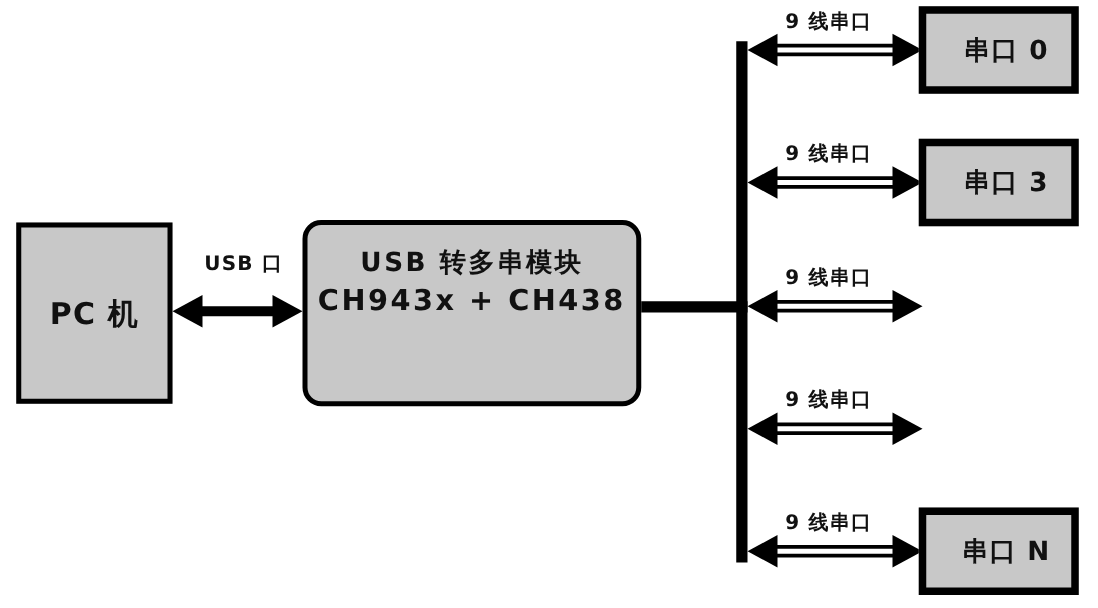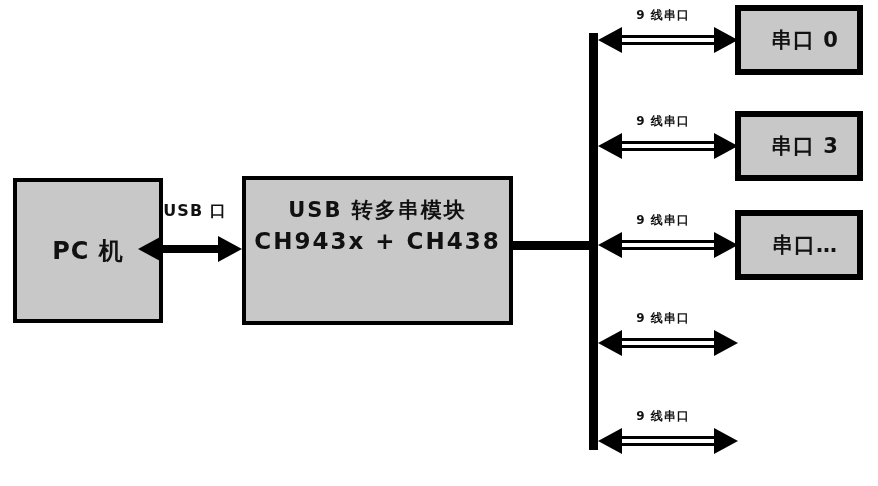--- a/index.html
+++ b/index.html
@@ -12,25 +12,25 @@
     color: var(--ink, #111111);
     overflow: hidden;
   }
   .box {
     position: absolute;
     box-sizing: border-box;
     background: var(--box_fill, #c8c8c8);
     border: 4px solid var(--border, #000000);
   }
   .pc-box {
-    left: 13px; top: 178px; width: 150px; height: 145px;
+    left: 13px; top: 178px; width: 125px; height: 145px;
     display: flex; align-items: center; justify-content: center;
     font-size: 24px; font-weight: bold; letter-spacing: 1px;
   }
-  .module-box { left: 242px; top: 176px; width: 271px; height: 149px; }
+  .module-box { left: 242px; top: 176px; width: 271px; height: 149px; border-radius: 15px; }
   .module-line1 {
     position: absolute; left: 0; top: 16px; width: 100%;
     text-align: center; font-size: 21px; font-weight: bold; letter-spacing: 2px;
   }
   .module-line2 {
     position: absolute; left: 0; top: 48px; width: 100%;
     text-align: center; font-size: 23px; font-weight: bold; letter-spacing: 2px;
   }
   .usb-label {
     position: absolute; left: 143px; top: 201px; width: 104px;
@@ -51,21 +51,21 @@
   .bus-line  { position: absolute; left: 589px; top: 33px; width: 9px; height: 417px; background: var(--border, #000000); }
   
   .row { position: absolute; left: 598px; width: 265px; height: 70px; }
   .row-0 { top: 5px; }
   .row-1 { top: 111px; }
   .row-2 { top: 210px; }
   .row-3 { top: 308px; }
   .row-4 { top: 406px; }
   .link-label {
     position: absolute; left: 0; top: 2px; width: 130px;
-    text-align: center; font-size: 12px; font-weight: bold; letter-spacing: 1px;
+    text-align: center; font-size: 16px; font-weight: bold; letter-spacing: 1px;
   }
   
   .dline-arrow { position: absolute; left: 0; top: 22px; width: 140px; height: 26px; }
   .dline-arrow .shaft {
     position: absolute; left: 12px; right: 12px; top: 8px; height: 10px;
     box-sizing: border-box;
     border-top: 3px solid var(--border, #000000);
     border-bottom: 3px solid var(--border, #000000);
   }
   .dline-arrow .head { position: absolute; top: 0; width: 0; height: 0;
@@ -130,36 +130,36 @@
     </div>
   </div>
 
   <div class="row row-2">
     <div class="link-label">9 线串口</div>
     <div class="dline-arrow">
       <span class="head left"></span>
       <span class="shaft"></span>
       <span class="head right"></span>
     </div>
-    <div class="port-box">
-      <span>串口…</span>
-    </div>
   </div>
 
   <div class="row row-3">
     <div class="link-label">9 线串口</div>
     <div class="dline-arrow">
       <span class="head left"></span>
       <span class="shaft"></span>
       <span class="head right"></span>
     </div>
   </div>
 
   <div class="row row-4">
     <div class="link-label">9 线串口</div>
     <div class="dline-arrow">
       <span class="head left"></span>
       <span class="shaft"></span>
       <span class="head right"></span>
     </div>
+    <div class="port-box">
+      <span>串口 N</span>
+    </div>
   </div>
 
 </div>
 
 </body></html>

